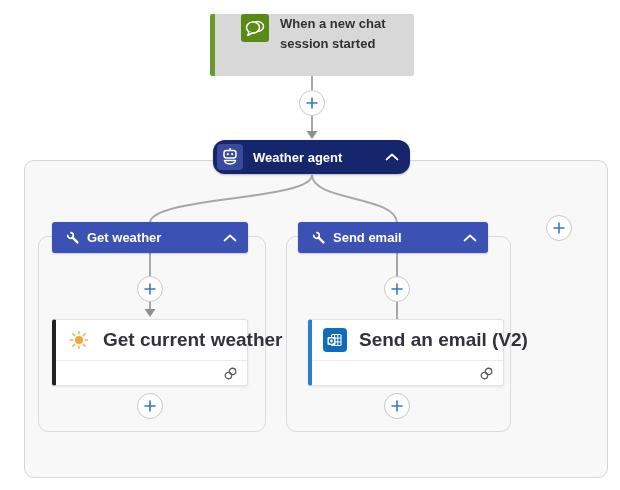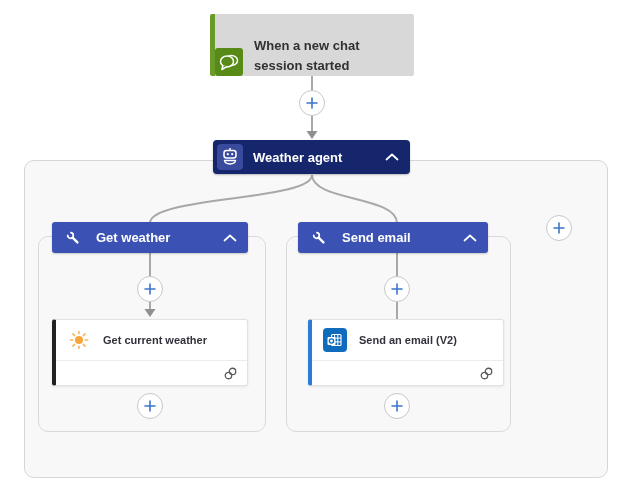--- a/index.html
+++ b/index.html
@@ -10,48 +10,48 @@
   .outer-box{left:24px;top:160px;width:584px;height:318px;background:#f8f8f8;
              border:1.5px solid #d6d6d6;border-radius:10px;box-sizing:border-box;}
   .group-box{background:#f8f8f8;border:1.5px solid #dadada;border-radius:10px;box-sizing:border-box;}
   .group-left{left:38px;top:236px;width:228px;height:196px;}
   .group-right{left:286px;top:236px;width:225px;height:196px;}
   
   .wires{left:0;top:0;width:620px;height:490px;pointer-events:none;}
   
   .trigger{left:210px;top:14px;width:204px;height:62px;background:#d8d8d8;
            border-left:5px solid #6a9a28;box-sizing:border-box;border-radius:2px;
-           display:flex;align-items:flex-end;gap:11px;padding-left:0;cursor:pointer;}
+           display:flex;align-items:flex-start;gap:11px;padding-left:26px;cursor:pointer;}
   .trigger-icon{width:28px;height:28px;background:#578a17;border-radius:3px;flex:0 0 28px;
                 display:flex;align-items:center;justify-content:center;}
   .trigger-title{width:122px;font-size:13px;line-height:20px;font-weight:600;color:#323130;}
   
-  .agent{left:213px;top:140px;width:197px;height:34px;background:#16266d;border-radius:4px;
+  .agent{left:213px;top:140px;width:197px;height:34px;background:#16266d;border-radius:12px;
          display:flex;align-items:center;padding:0 10px 0 4px;box-sizing:border-box;cursor:pointer;
          box-shadow:0 1px 2px rgba(0,0,0,.25);}
   .agent-icon{width:26px;height:26px;background:#3a4b9e;border-radius:4px;flex:0 0 26px;
               display:flex;align-items:center;justify-content:center;}
   .agent-label{margin-left:10px;color:#fff;font-size:13px;font-weight:700;}
   
   .branch{height:31px;background:#3b51b3;border-radius:3px;display:flex;align-items:center;
           padding:0 10px 0 13px;box-sizing:border-box;cursor:pointer;box-shadow:0 1px 2px rgba(0,0,0,.2);}
   .branch-left{left:52px;top:222px;width:196px;}
   .branch-right{left:298px;top:222px;width:190px;}
-  .branch-label{margin-left:15px;color:#fff;font-size:13px;font-weight:700;}
+  .branch-label{margin-left:6px;color:#fff;font-size:13px;font-weight:700;}
   .spacer{margin-left:auto;}
   .chev{display:flex;align-items:center;justify-content:center;width:16px;height:16px;cursor:pointer;}
   
   .card{width:196px;height:67px;background:#fff;border:1px solid #e2e2e2;border-radius:3px;
         box-sizing:border-box;box-shadow:0 1px 3px rgba(0,0,0,.08);cursor:pointer;
         display:flex;flex-direction:column;}
   .card-left{left:52px;top:319px;border-left:4px solid #222222;}
   .card-right{left:308px;top:319px;border-left:4px solid #2b7cd3;}
   .card-title-row{height:40px;display:flex;align-items:center;padding-left:11px;gap:12px;
                   border-bottom:1px solid #ececec;}
-  .card-title{font-size:11px;font-weight:600;color:#32323c;white-space:nowrap;}
+  .card-title{font-size:19px;font-weight:600;color:#32323c;white-space:nowrap;}
   .card-foot{flex:1;display:flex;align-items:center;justify-content:flex-end;padding-right:9px;}
   .sq-icon{width:24px;height:24px;border-radius:4px;flex:0 0 24px;display:flex;align-items:center;justify-content:center;}
   .outlook-bg{background:#0f6cbd;}
   
   .plus{width:26px;height:26px;border-radius:50%;background:#fff;border:1px solid #c8c8c8;
         box-sizing:border-box;display:flex;align-items:center;justify-content:center;cursor:pointer;
         box-shadow:0 0 0 3px rgba(255,255,255,0);}
 </style>
 </head>
 <body>

